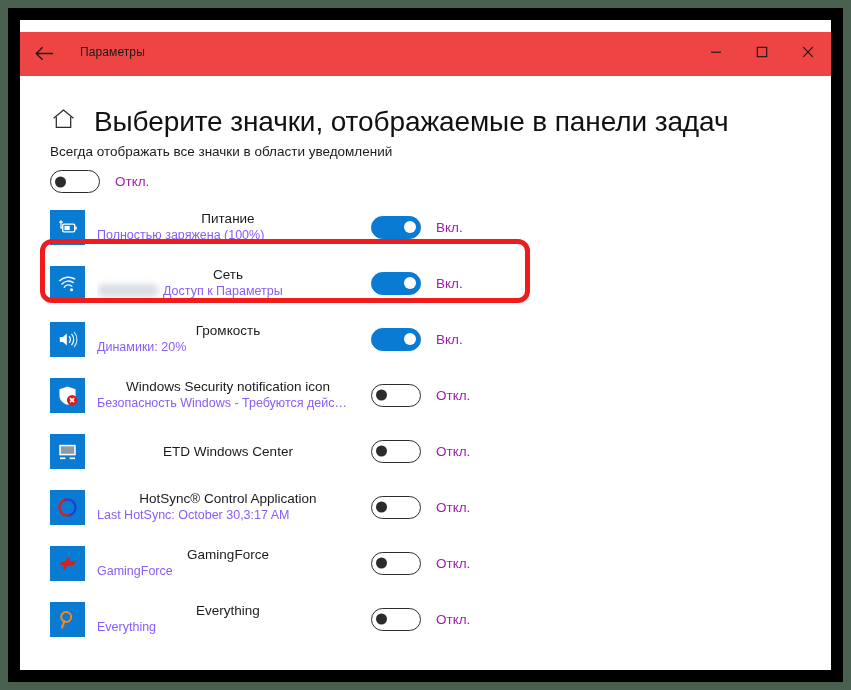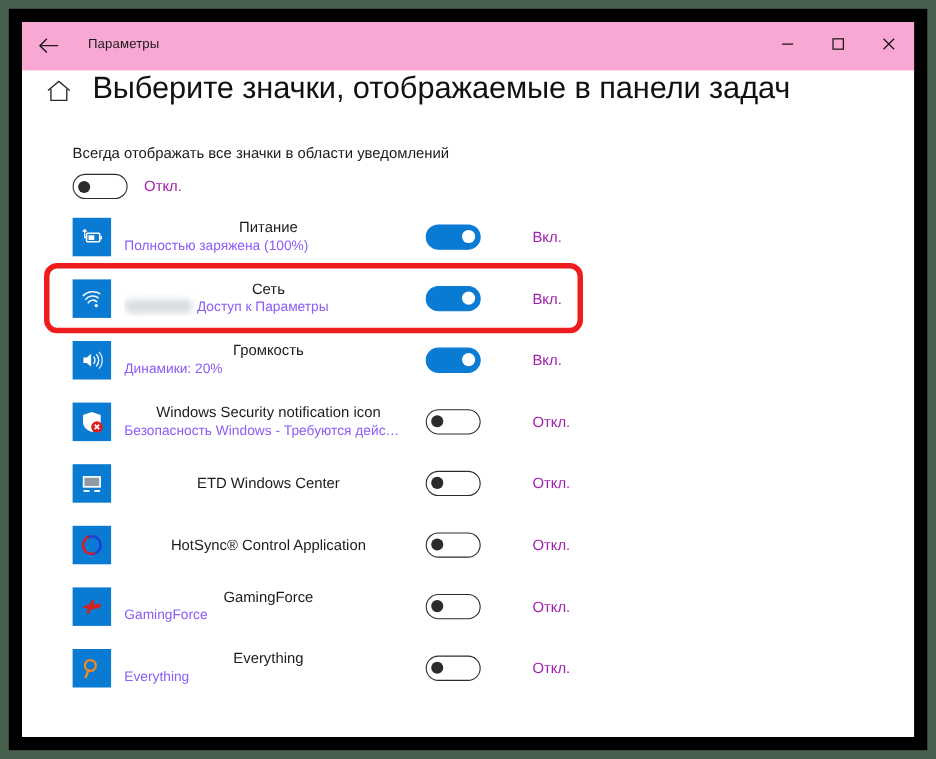--- a/index.html
+++ b/index.html
@@ -26,21 +26,22 @@
     left: 20px; top: 20px;
     width: 811px; height: 650px;
     background: #ffffff;
     overflow: hidden;
   }
 
   
   .titlebar {
     position: relative;
     height: 44px;
-    background: #f9a8d4;
+    background: #ef4444;
+    margin-top: 12px;
   }
   .back-btn {
     position: absolute;
     left: 4px; top: 2px;
     width: 40px; height: 38px;
     display: flex; align-items: center; justify-content: center;
     color: #1a1a1a;
   }
   .app-title {
     position: absolute;
@@ -59,42 +60,42 @@
     width: 46px; height: 40px;
     display: flex; align-items: center; justify-content: center;
     color: #151515;
   }
 
   
   .page-header {
     position: relative;
     height: 62px;
     display: flex;
-    align-items: flex-start;
-    padding-left: 14px;
+    align-items: flex-end;
+    padding-left: 24px;
   }
   .home-icon {
     width: 38px; height: 38px;
     display: flex; align-items: center; justify-content: center;
     color: #2b2b2b;
     flex: 0 0 auto;
   }
   .page-title {
     font-size: 28px;
     font-weight: 400;
     color: #111;
     margin-left: 12px;
     white-space: nowrap;
     letter-spacing: -0.1px;
   }
 
   
   .content {
     position: relative;
-    padding-left: 26px;
+    padding-left: 10px;
   }
   .section-label {
     font-size: 13.5px;
     color: #1b1b1b;
     margin: 6px 0 0 0;
     padding-left: 0px;
   }
 
   
   .toggle {
@@ -175,21 +176,20 @@
     font-size: 12.5px;
     color: #8b5cf6;
     line-height: 17px;
     white-space: nowrap;
     position: relative;
   }
   .row-right {
     display: flex;
     align-items: center;
     margin-left: 12px;
-    gap: 32px;
   }
   .blur-blob {
     display: inline-block;
     width: 62px; height: 13px;
     border-radius: 7px;
     background: #d9dde2;
     filter: blur(3px);
     vertical-align: -2px;
     margin-right: 4px;
   }
@@ -366,20 +366,21 @@
             <div class="tile">
               <svg width="23" height="23" viewBox="0 0 24 24">
                 <path d="M12 3.6 A8.4 8.4 0 0 1 12 20.4" fill="none" stroke="#1c3fd6" stroke-width="2.4"></path>
                 <path d="M12 3.6 A8.4 8.4 0 0 0 12 20.4" fill="none" stroke="#e01b1b" stroke-width="2.4"></path>
                 <path d="M9.2 2 L12.6 4 L9.2 6 Z" fill="#1c3fd6"></path>
                 <path d="M14.8 22 L11.4 20 L14.8 18 Z" fill="#e01b1b"></path>
               </svg>
             </div>
             <div class="labels">
               <div class="row-title">HotSync® Control Application</div>
+              <div class="row-sub">Last HotSync: October 30,3:17 AM</div>
             </div>
             <div class="row-right">
               <div class="toggle off">
                 <div class="knob"></div>
               </div>
               <div class="toggle-state">Откл.</div>
             </div>
           </div>
           <div class="row">
             <div class="tile">

